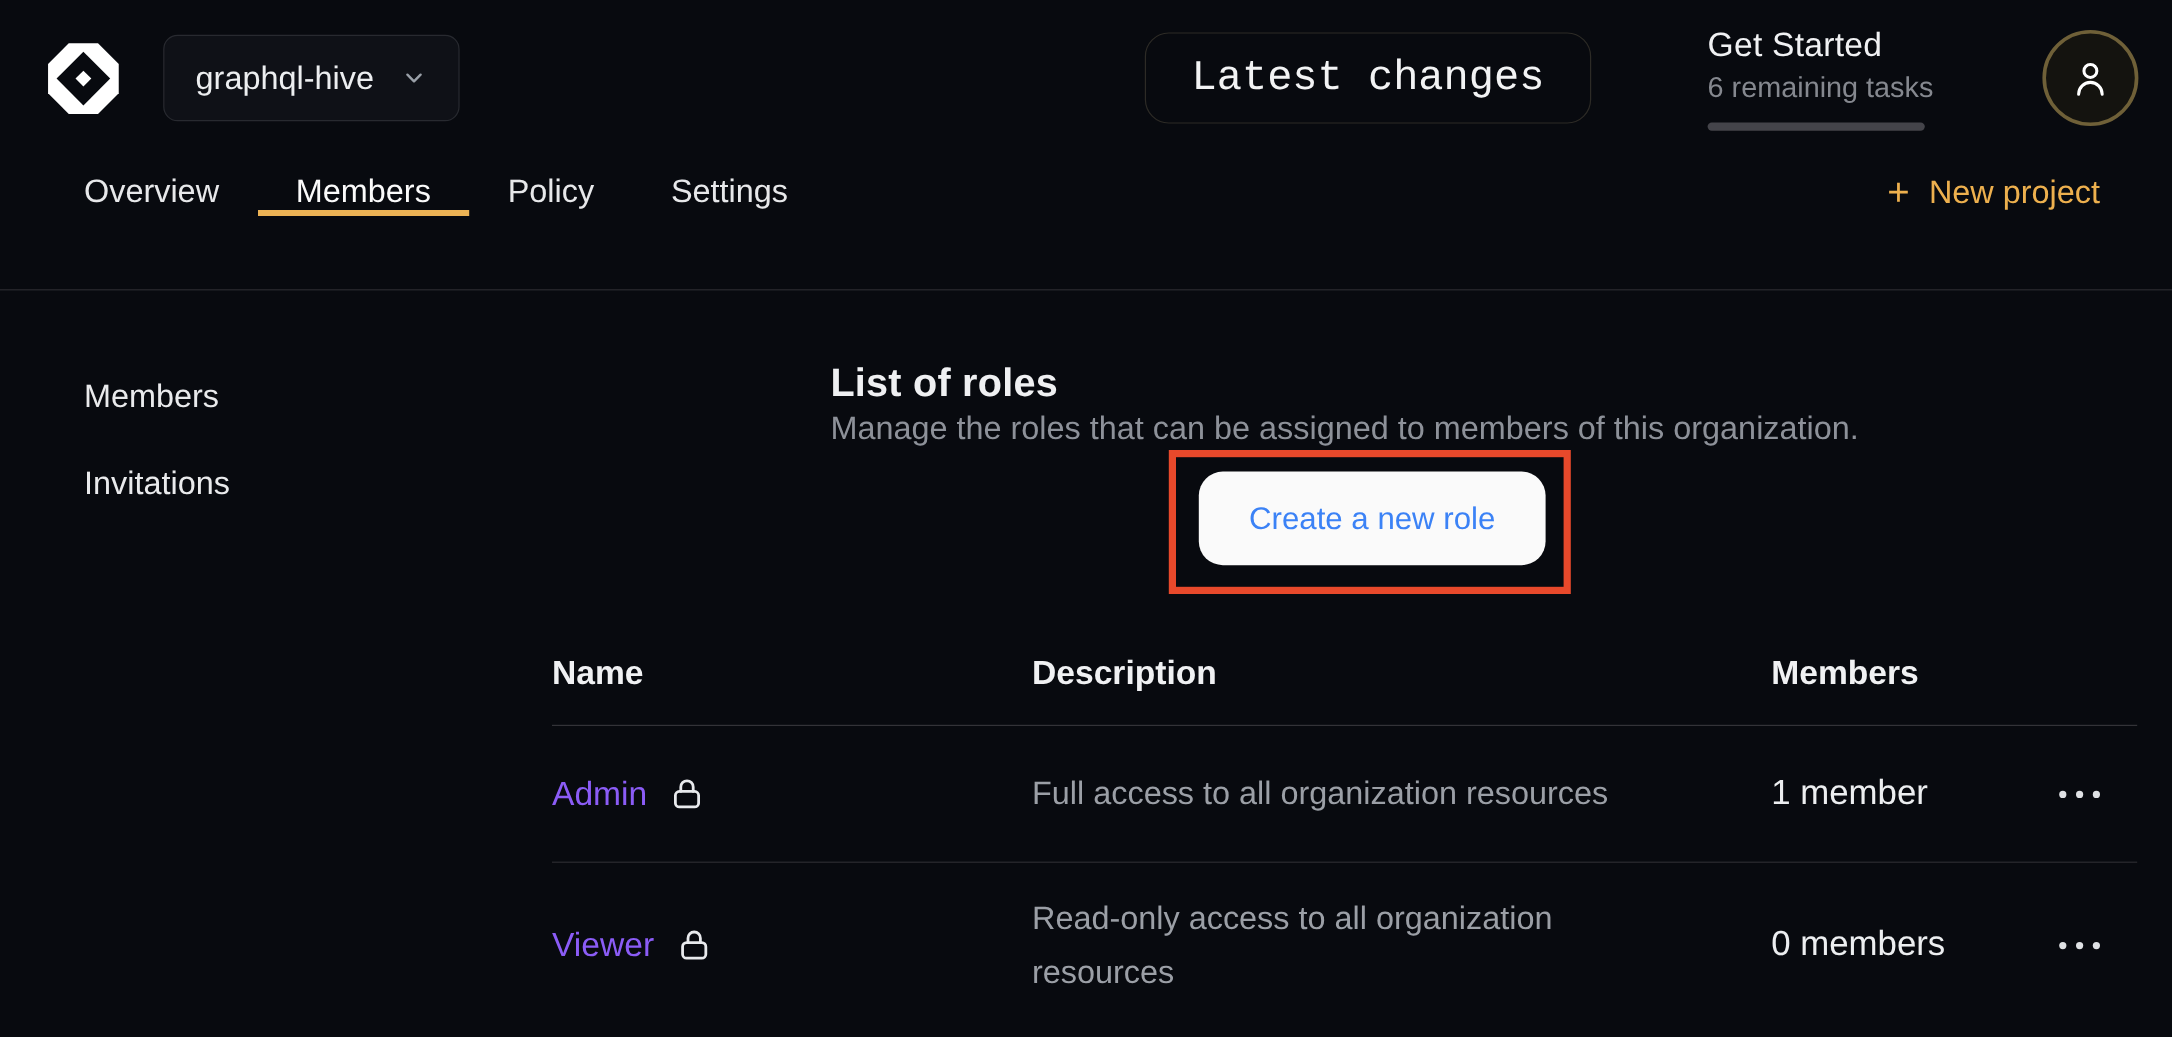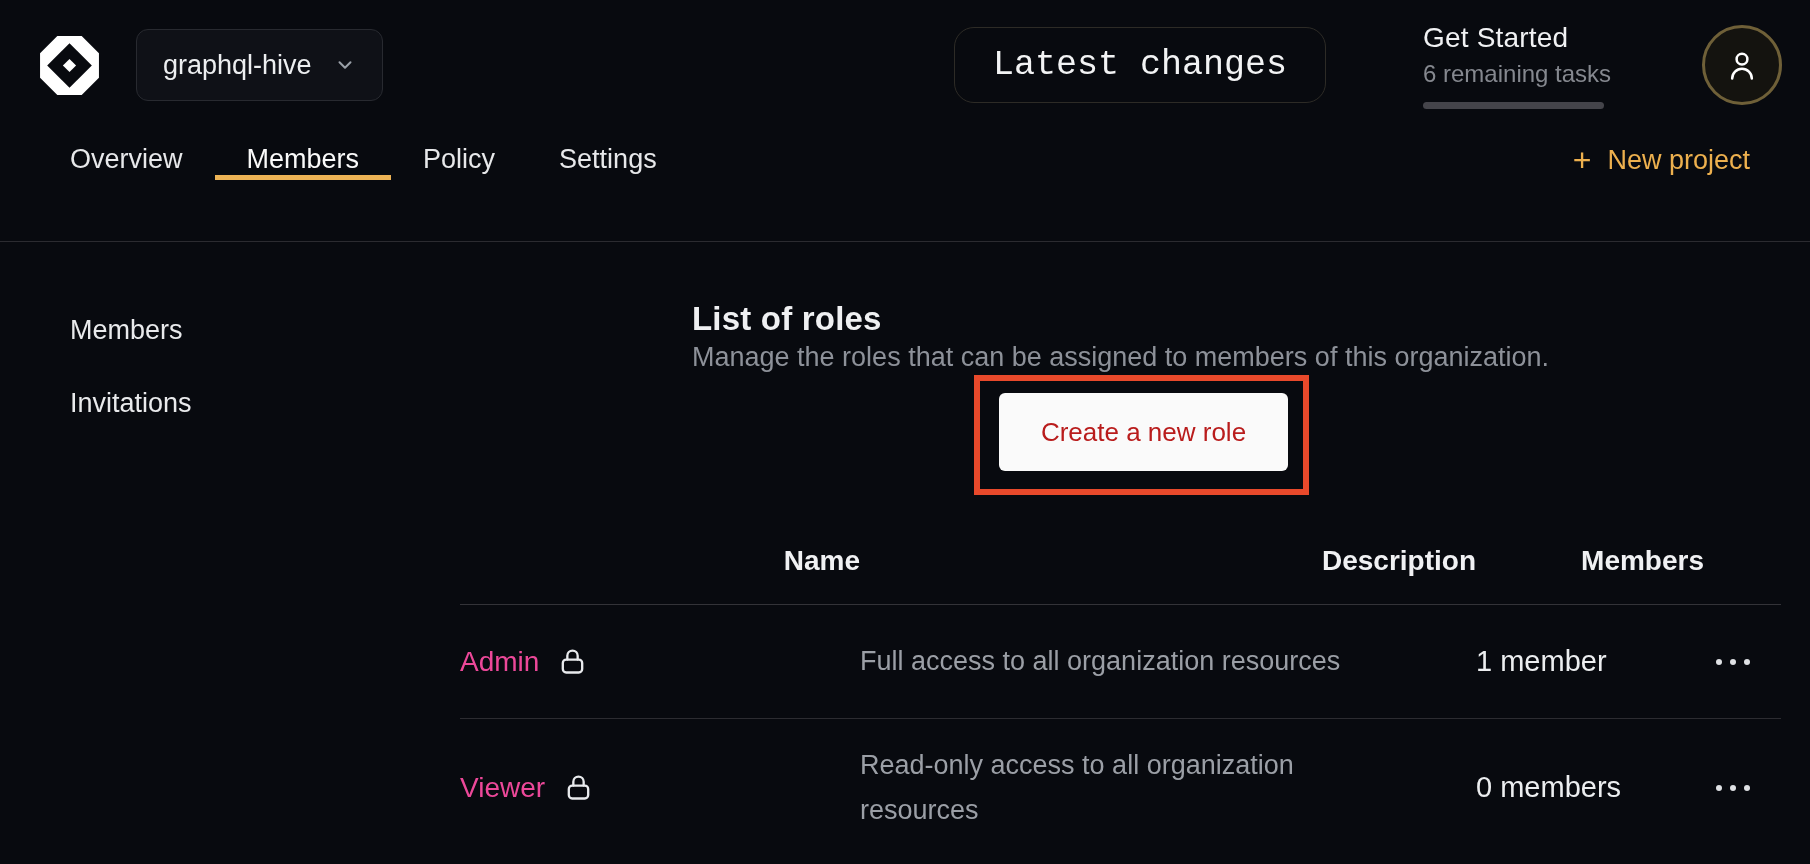--- a/index.html
+++ b/index.html
@@ -68,33 +68,33 @@
   main { flex:1; padding:48px 29px 0 50px; }
   .main-header { display:flex; align-items:center;flex-direction:column; }
   .mh-left { flex:1; padding-top:10px; }
   .page-title { font-size:33px; font-weight:700; color:#eff0f2; letter-spacing:.2px; }
   .page-sub { margin-top:4px; font-size:27px; color:#8d9199; }
   .annotation {
     border:6px solid #e8492b; padding:12px 15px 18px 19px;
     position:relative; right:-21px; margin-top:2px;
   }
   .create-btn {
-    height:78px; padding:0 42px; background:#fafafa; color:#b91c1c;
-    border:none; border-radius:6px; font-size:26px; font-weight:500;
+    height:78px; padding:0 42px; background:#fafafa; color:#3b82f6;
+    border:none; border-radius:20px; font-size:26px; font-weight:500;
     font-family:inherit; cursor:pointer; white-space:nowrap;
   }
 
   
   .roles-table { margin-top:36px; width:1321px; }
   .tgrid { display:grid; grid-template-columns:400px 616px 228px 1fr; align-items:center; }
   .thead { padding:14px 0 0 0; height:74px; align-items:start; border-bottom:1px solid #333338; }
-  .th { font-size:28px; font-weight:700; color:#f0f1f3;text-align:right; }
+  .th { font-size:28px; font-weight:700; color:#f0f1f3; }
   .trow { border-bottom:1px solid #2c2c31; min-height:114px; padding:24px 0; }
   .trow.last { border-bottom:none; }
-  .cell-name { display:flex; align-items:center; gap:18px; font-size:28px; color:#ec4899; }
+  .cell-name { display:flex; align-items:center; gap:18px; font-size:28px; color:#8b5cf6; }
   .lock { width:31px; height:31px; stroke:#e8eaed; }
   .cell-desc { font-size:27px; color:#9b9fa6; max-width:545px; line-height:1.65; }
   .cell-members { font-size:29px; color:#eceef0; }
   .cell-actions { display:flex; justify-content:flex-start; padding-left:2px; }
   .more-btn { display:flex; gap:8px; padding:10px; background:none; border:none; cursor:pointer; }
   .more-btn i { width:6px; height:6px; border-radius:50%; background:#dfe1e4; display:block; }
 </style>
 </head>
 <body>
 

